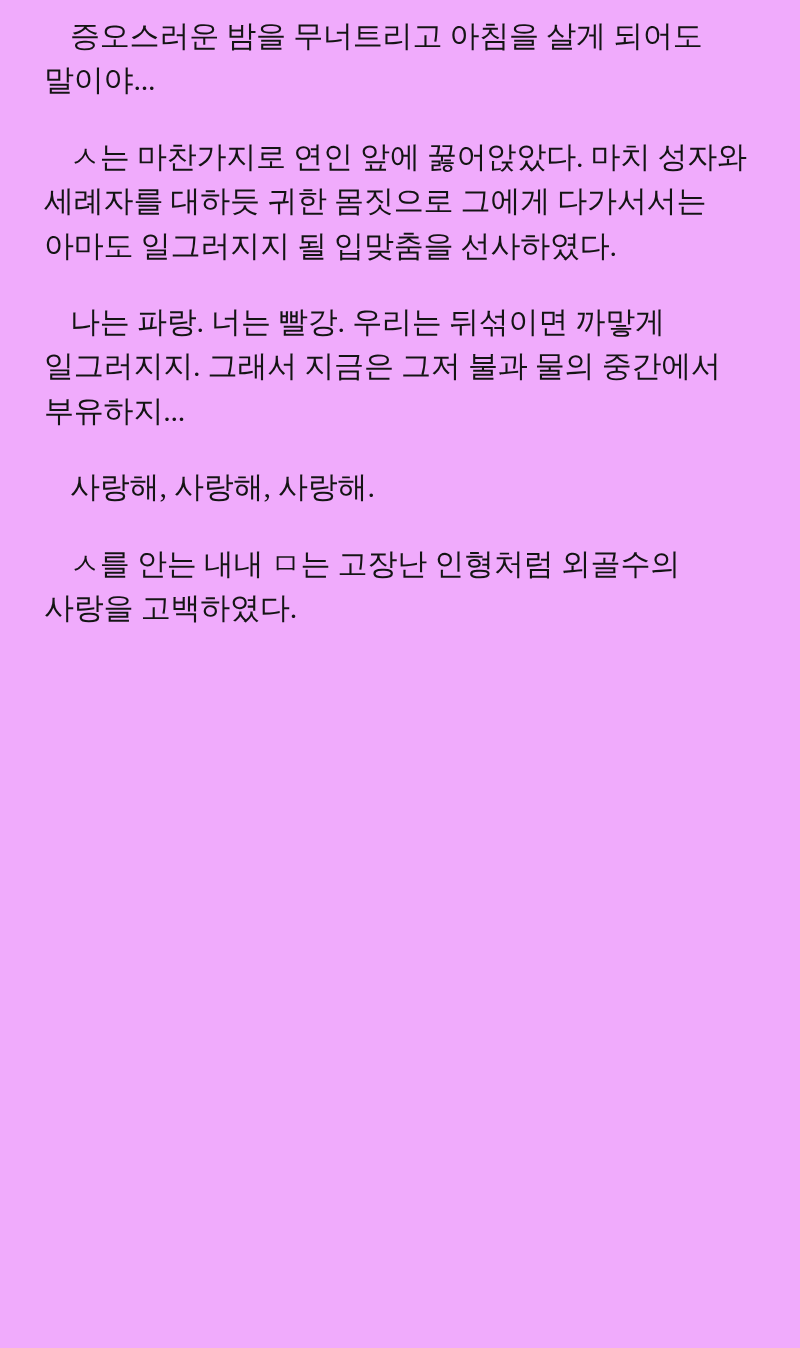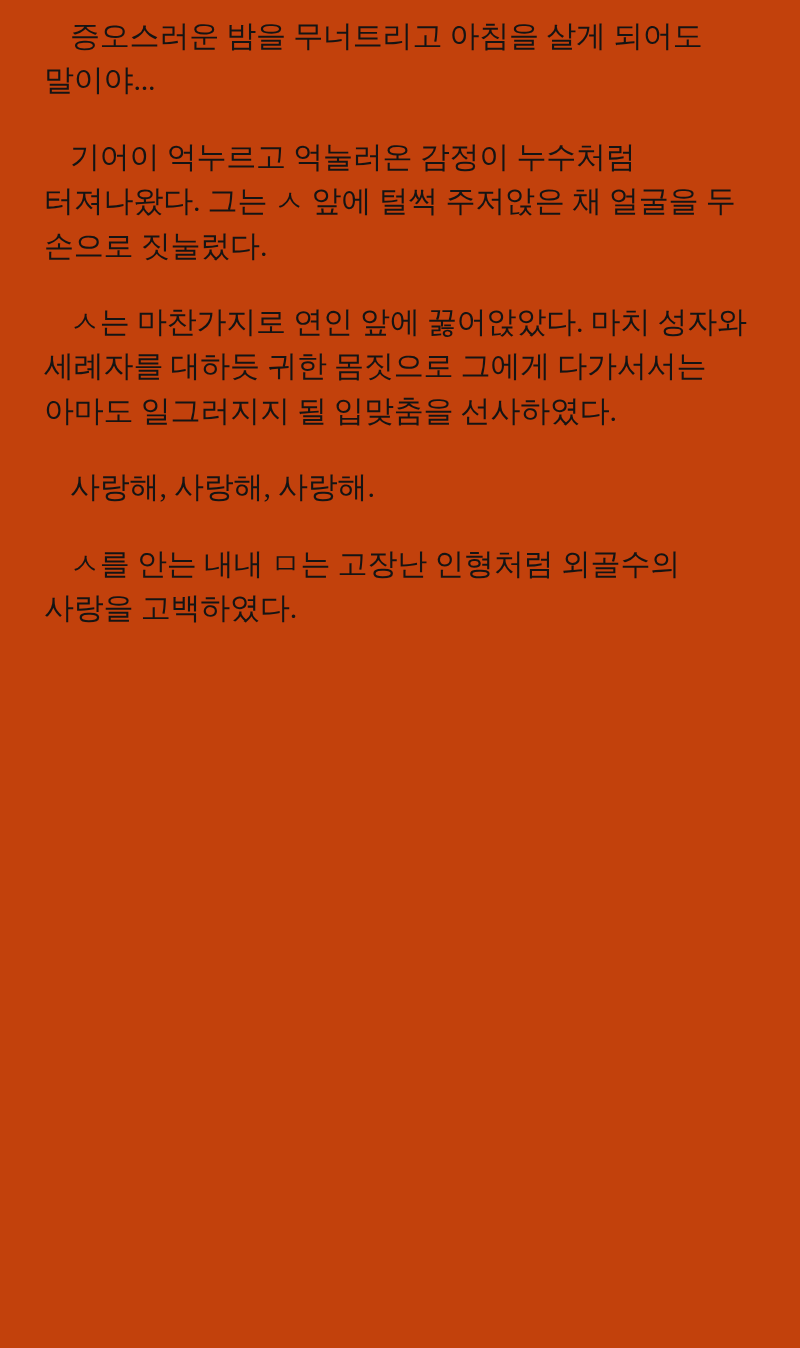--- a/index.html
+++ b/index.html
@@ -12,37 +12,37 @@
     width: 800px;
     min-height: 1348px;
     font-family: "Liberation Serif", "DejaVu Serif", serif;
     color: #1a1a1a;
   }
   .page {
     width: 800px;
     min-height: 1348px;
     box-sizing: border-box;
     padding: 14px 44px 42px 44px;
-    background: #c2410c;
+    background: #f0abfc;
   }
   .para {
     margin: 0 0 32px 0;
     font-size: 30px;
     line-height: 1.48;
     letter-spacing: -0.2px;
     text-indent: 26px;
     word-break: keep-all;
     color: #141414;
   }
   .para:last-child {
     margin-bottom: 0;
   }
 </style>
 </head>
 <body>
 
 <div class="page">
   <p class="para">증오스러운 밤을 무너트리고 아침을 살게 되어도 말이야...</p>
-  <p class="para">기어이 억누르고 억눌러온 감정이 누수처럼 터져나왔다. 그는 ㅅ 앞에 털썩 주저앉은 채 얼굴을 두 손으로 짓눌렀다.</p>
   <p class="para">ㅅ는 마찬가지로 연인 앞에 꿇어앉았다. 마치 성자와 세례자를 대하듯 귀한 몸짓으로 그에게 다가서서는 아마도 일그러지지 될 입맞춤을 선사하였다.</p>
+  <p class="para">나는 파랑. 너는 빨강. 우리는 뒤섞이면 까맣게 일그러지지. 그래서 지금은 그저 불과 물의 중간에서 부유하지...</p>
   <p class="para">사랑해, 사랑해, 사랑해.</p>
   <p class="para">ㅅ를 안는 내내 ㅁ는 고장난 인형처럼 외골수의 사랑을 고백하였다.</p>
 </div>
 
 </body></html>

